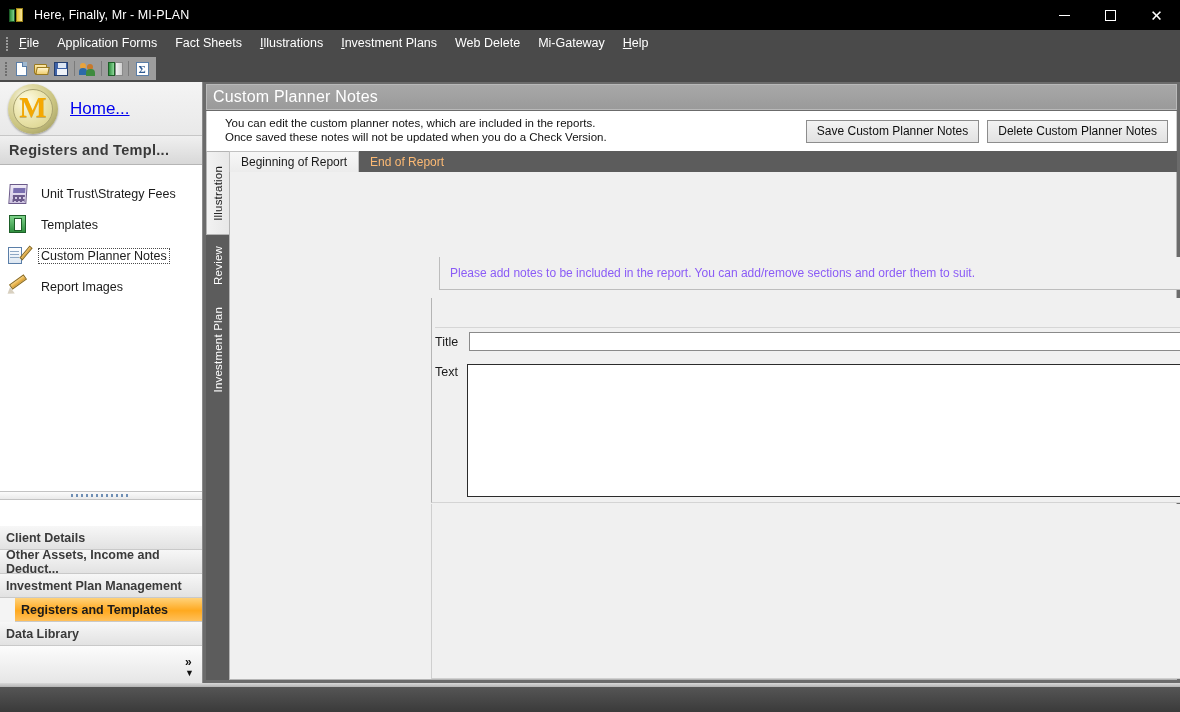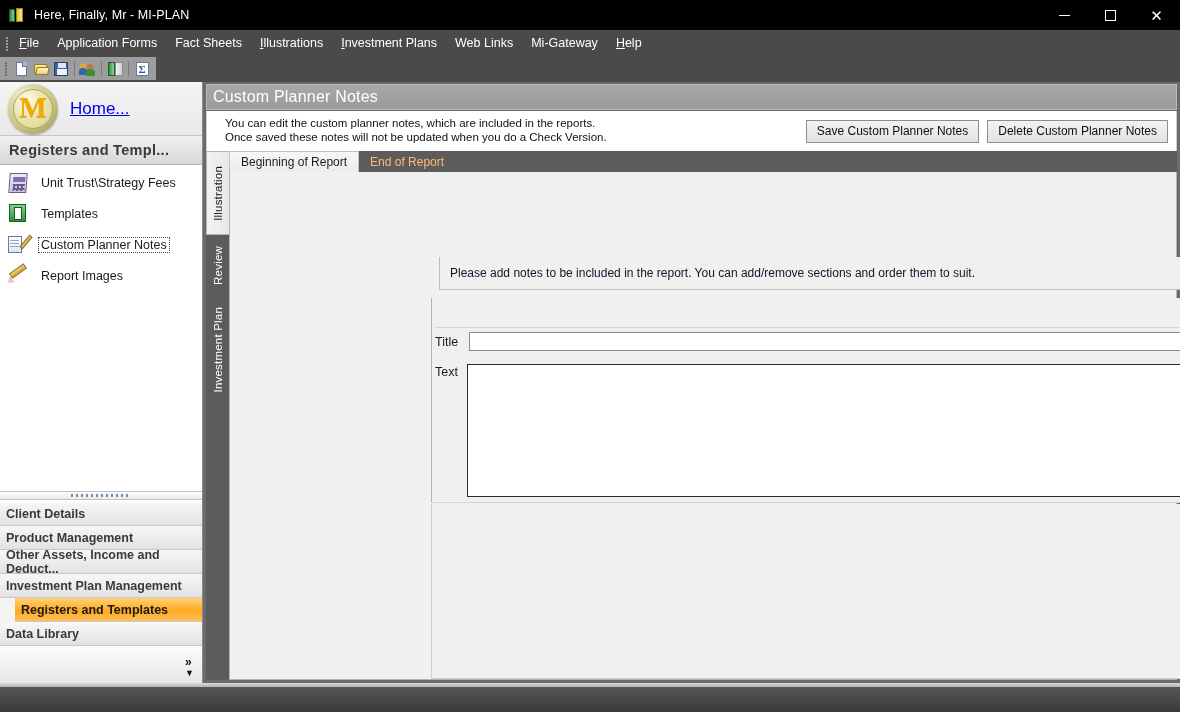--- a/index.html
+++ b/index.html
@@ -257,21 +257,21 @@
     display: flex; align-items: center;
     font-weight: bold;
     font-size: 14.5px;
     color: #3a3a3a;
     padding-left: 9px;
     box-sizing: border-box;
     letter-spacing: .3px;
   }
   .sb-list {
     background: #ffffff;
-    padding-top: 2px;
+    padding-top: 13px;
   }
   .sb-item {
     height: 31px;
     display: flex;
     align-items: center;
     padding-left: 7px;
   }
   .sb-item .label {
     margin-left: 9px;
     font-size: 12.5px;
@@ -469,21 +469,21 @@
   .info-box {
     position:absolute;left:236px;top:175px;
     width:938px;height:33px;
     background:#f0f0f0;
     border:1px solid #bdbdbd;
     border-top:none;
     box-sizing:border-box;
     display:flex;align-items:center;
     padding-left:10px;
   }
-  .info-box .txt{font-size:12px;color:#0f172a;}
+  .info-box .txt{font-size:12px;color:#8b5cf6;}
 
   
   .note-panel {
     position:absolute;left:228px;top:216px;
     width:946px;height:205px;
     background:#f0f0f0;
     border-left:1px solid #b4b4b4;
     border-right:1px solid #b4b4b4;
     border-bottom:1px solid #d4d4d4;
     box-sizing:border-box;
@@ -580,21 +580,21 @@
         <i></i>
         <i></i>
         <i></i>
         <i></i>
     </div>
     <div class="menu-item"><u>F</u>ile</div>
     <div class="menu-item">Application Forms</div>
     <div class="menu-item">Fact Sheets</div>
     <div class="menu-item"><u>I</u>llustrations</div>
     <div class="menu-item"><u>I</u>nvestment Plans</div>
-    <div class="menu-item">Web Links</div>
+    <div class="menu-item">Web Delete</div>
     <div class="menu-item">Mi-Gateway</div>
     <div class="menu-item"><u>H</u>elp</div>
   </div>
 
   <div class="toolbar-row">
     <div class="toolbar">
       <div class="tb-grip">
           <i></i>
           <i></i>
           <i></i>
@@ -680,21 +680,20 @@
         <span class="label">Report Images</span>
       </div>
     </div>
 
     <div class="sb-splitter">
         <i></i>
       </div>
 
     <div class="sb-sections">
       <div class="sb-section">Client Details</div>
-      <div class="sb-section">Product Management</div>
       <div class="sb-section">Other Assets, Income and Deduct...</div>
       <div class="sb-section">Investment Plan Management</div>
       <div class="sb-section active">Registers and Templates</div>
       <div class="sb-section">Data Library</div>
       <div class="sb-footer">
         <div class="chev">
           <span>»</span><span class="d">▼</span>
         </div>
       </div>
     </div>

